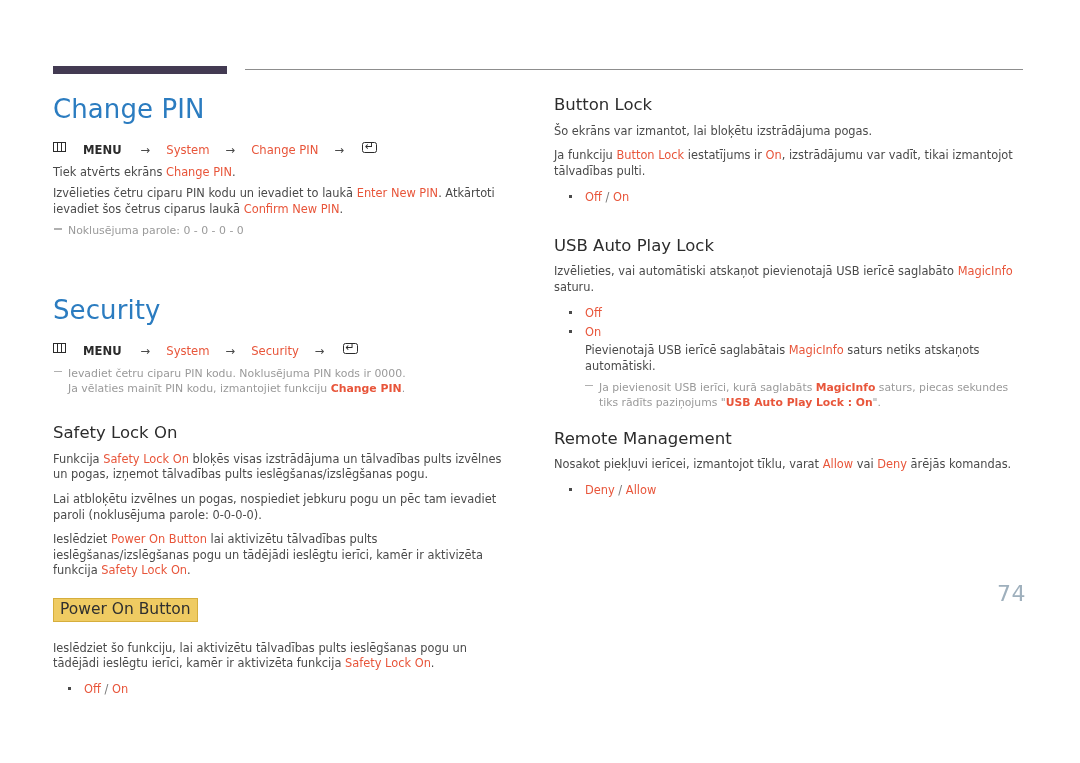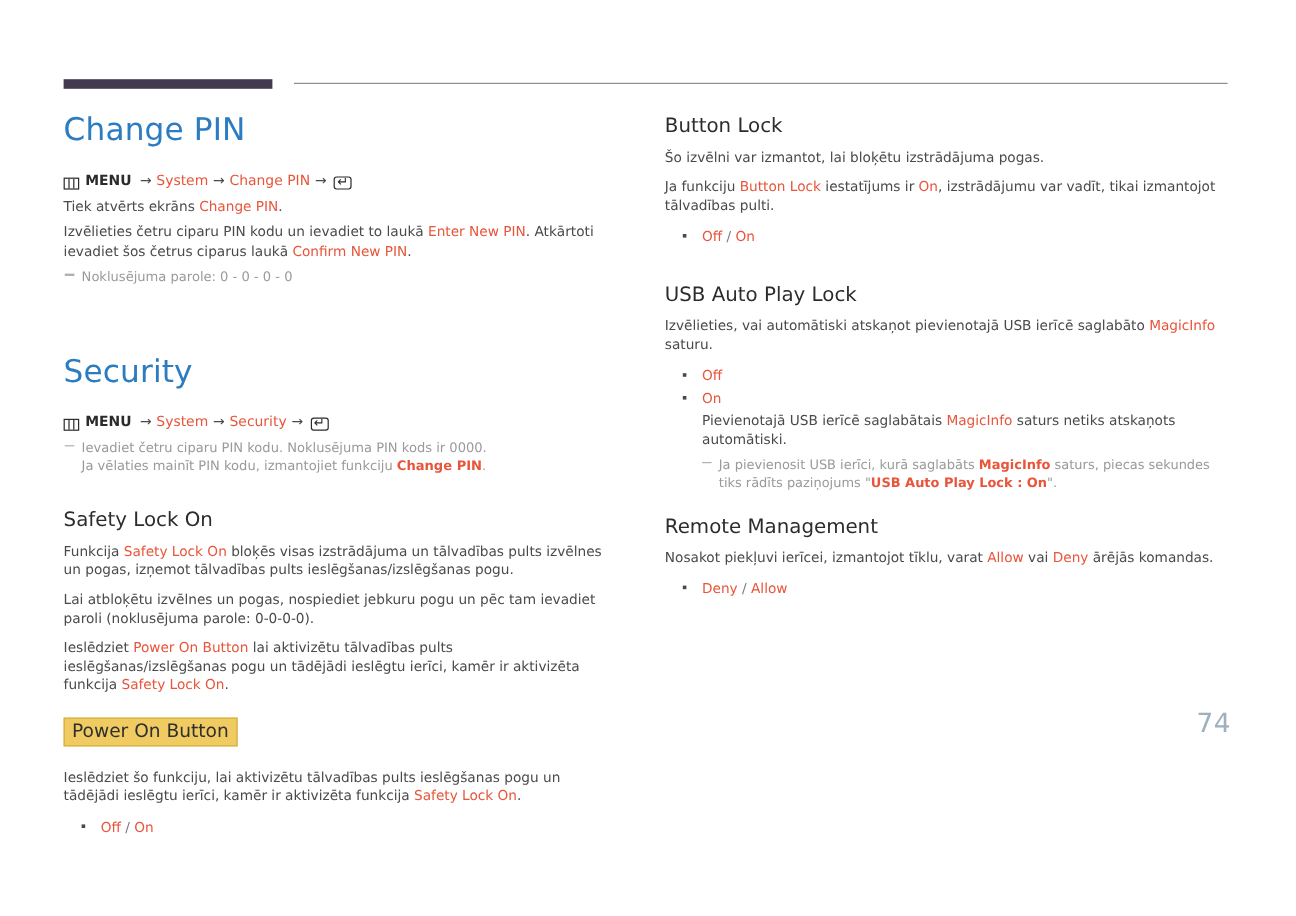--- a/index.html
+++ b/index.html
@@ -92,23 +92,23 @@
   }
   p.body.tight { margin-bottom: 6px; }
 
   
   .menu-path {
     font-size: 11.6px;
     line-height: 16px;
     color: #2f2f2f;
     margin: 0 0 7px 0;
     display: flex;
-    align-items: flex-end;
+    align-items: flex-start;
     flex-wrap: wrap;
-    gap: 0;
+    gap: 12px;
   }
   .menu-path .mlabel { font-weight: bold; color: #2b2b2b; margin-right: 3px; }
   .menu-path .arrow  { color: #4a4a4a; margin: 0 4px; }
   .menu-path .orange { color: #e8553a; font-weight: normal; }
 
   .icon-menu {
     display: inline-block;
     width: 13px;
     height: 10px;
     border: 1.4px solid #2b2b2b;
@@ -217,21 +217,21 @@
     background: #b0b0b0;
   }
 
   .orange { color: #e8553a; }
   .orange-b { color: #e8553a; font-weight: bold; }
 
   
   .page-number {
     position: absolute;
     right: 54px;
-    bottom: 38px;
+    bottom: 48px;
     font-size: 22px;
     color: #9fb0bd;
     letter-spacing: 0.5px;
   }
 
   .spacer-sm { height: 10px; }
   .spacer-md { height: 22px; }
 </style>
 </head>
 <body>
@@ -307,21 +307,21 @@
     <ul class="bullets">
       <li><span class="opt">Off</span><span class="sep"> / </span><span class="opt">On</span></li>
     </ul>
 
   </div>
 
   <div class="col col-right">
 
     <h2 class="sub-title">Button Lock</h2>
 
-    <p class="body">Šo izvēlni var izmantot, lai bloķētu izstrādājuma pogas.</p>
+    <p class="body">Šo ekrāns var izmantot, lai bloķētu izstrādājuma pogas.</p>
 
     <p class="body"><span>Ja funkciju </span><span class="orange">Button Lock</span><span> iestatījums ir </span><span class="orange">On</span><span>, izstrādājumu var vadīt, tikai izmantojot tālvadības pulti.</span></p>
 
     <ul class="bullets">
       <li><span class="opt">Off</span><span class="sep"> / </span><span class="opt">On</span></li>
     </ul>
 
     <div class="spacer-md"></div>
 
     <h2 class="sub-title">USB Auto Play Lock</h2>

